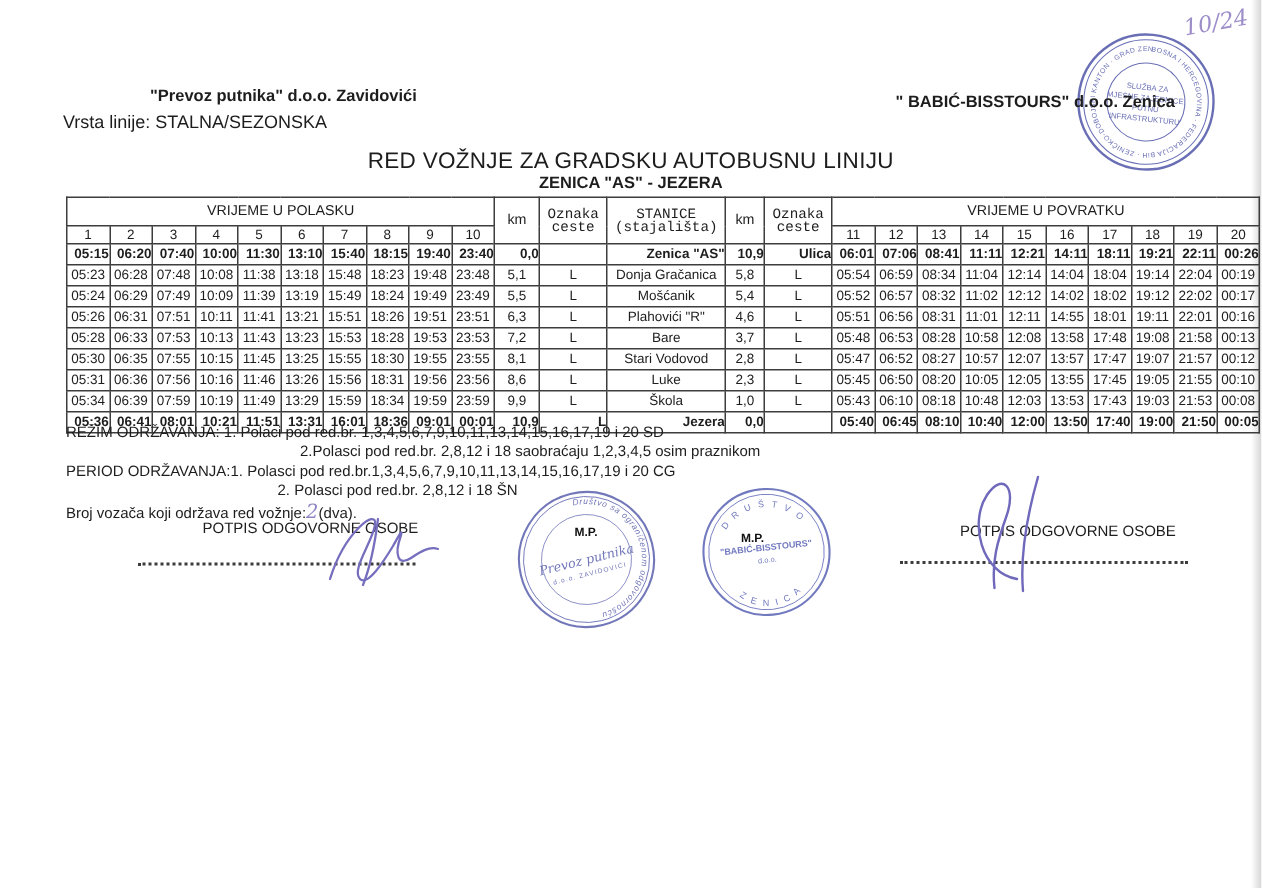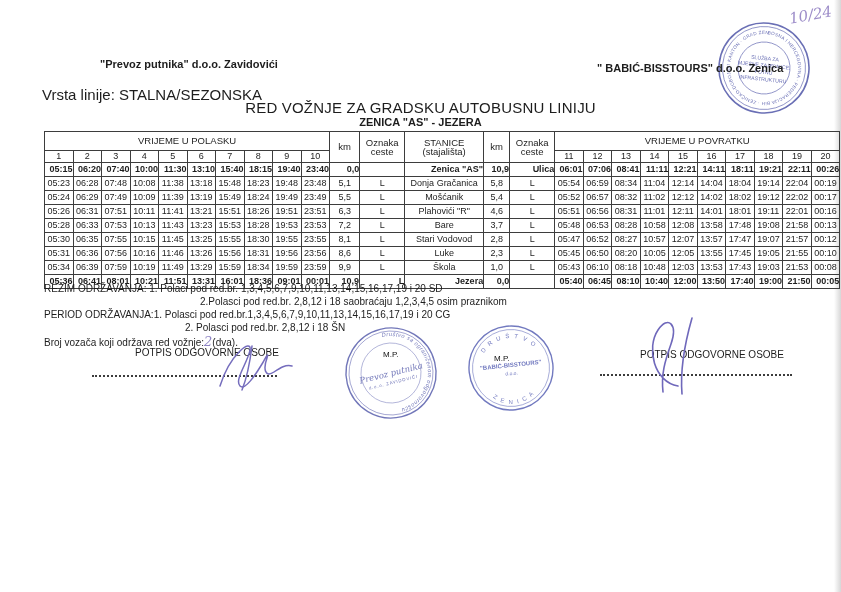--- a/index.html
+++ b/index.html
@@ -8,49 +8,49 @@
     background:#ffffff;color:#1d1d1d;
     font-family:"Liberation Sans",sans-serif;
   }
   .abs{position:absolute;}
   .scan-edge{right:0;top:0;width:7px;height:592px;
     background:linear-gradient(to right,rgba(110,110,110,0),rgba(110,110,110,.28));}
   
   .note1024{left:789px;top:6px;font-size:15px;color:#9d8dc9;
     font-family:"DejaVu Serif",serif;font-style:italic;transform:rotate(-10deg);}
   .company-left{left:100px;top:58px;font-weight:700;font-size:11px;}
-  .vrsta{left:42px;top:86px;font-size:15px;}
+  .vrsta{left:42px;top:74px;font-size:12px;}
   .company-right{left:597px;top:62px;font-weight:700;font-size:11px;}
   .title{left:0;right:0;top:99px;text-align:center;font-size:15px;letter-spacing:.2px;}
   .subtitle{left:0;right:0;top:116px;text-align:center;font-size:11px;font-weight:700;}
   
   #timetable{position:absolute;left:44px;top:131px;width:795px;
     border-collapse:collapse;table-layout:fixed;font-size:9px;}
   #timetable th,#timetable td{
     border:1px solid #3d3d3d;padding:0;text-align:center;vertical-align:middle;
     white-space:nowrap;overflow:hidden;font-weight:400;height:13px;line-height:1.05;color:#1d1d1d;}
   #timetable thead .group-row th{height:18px;font-size:9.5px;}
   #timetable thead .num-row th{height:11px;}
-  #timetable th.small-hdr{font-size:8px;white-space:normal;line-height:1.0;}
+  #timetable th.small-hdr{font-size:8px;white-space:normal;line-height:1.0;font-family:Liberation Mono, monospace;}
   #timetable tr.bold td{font-weight:700;text-align:right;}
   col.c-time{width:28.5px}col.c-km{width:30px}col.c-road{width:45px}
   col.c-st{width:79px}col.c-km2{width:26px}col.c-road2{width:45px}
   
   .fl{font-size:10px;}
   .fl1{left:44px;top:283px;}
   .fl2{left:200px;top:296px;}
   .fl3{left:44px;top:309px;}
   .fl4{left:185px;top:322px;text-align:center;}
   .fl5{left:44px;top:334px;}
   .hand2{color:#8f85c5;font-family:"DejaVu Serif",serif;font-style:italic;font-size:13px;}
   .potpis-left{left:135px;top:347px;font-size:10px;}
   .potpis-right{left:640px;top:349px;font-size:10px;}
   .dots-left{left:92px;top:367px;width:185px;height:8px;border-bottom:2px dotted #3c3c3c;}
   .dots-right{left:600px;top:366px;width:192px;height:8px;border-bottom:2px dotted #3c3c3c;}
-  .mp{font-size:8px;font-weight:400;color:#111;}
+  .mp{font-size:8px;font-weight:700;color:#111;}
   .mp-left{left:383px;top:350px;}
   .mp-right{left:494px;top:354px;}
   
   .stamp-tr{left:716px;top:20px;width:96px;height:96px;transform:rotate(6deg);opacity:.9;}
   .stamp-bl{left:344px;top:326px;width:94px;height:94px;transform:rotate(-14deg);opacity:.85;}
   .stamp-br{left:467px;top:324px;width:88px;height:88px;transform:rotate(-6deg);opacity:.85;}
   .sig-left{left:212px;top:336px;width:96px;height:56px;}
   .sig-right{left:634px;top:312px;width:92px;height:84px;}
 </style>
 </head>
@@ -226,21 +226,21 @@
         <td>6,3</td>
         <td>L</td>
         <td>Plahovići "R"</td>
         <td>4,6</td>
         <td>L</td>
         <td>05:51</td>
         <td>06:56</td>
         <td>08:31</td>
         <td>11:01</td>
         <td>12:11</td>
-        <td>14:01</td>
+        <td>14:55</td>
         <td>18:01</td>
         <td>19:11</td>
         <td>22:01</td>
         <td>00:16</td>
       </tr>
       <tr>
         <td>05:28</td>
         <td>06:33</td>
         <td>07:53</td>
         <td>10:13</td>

